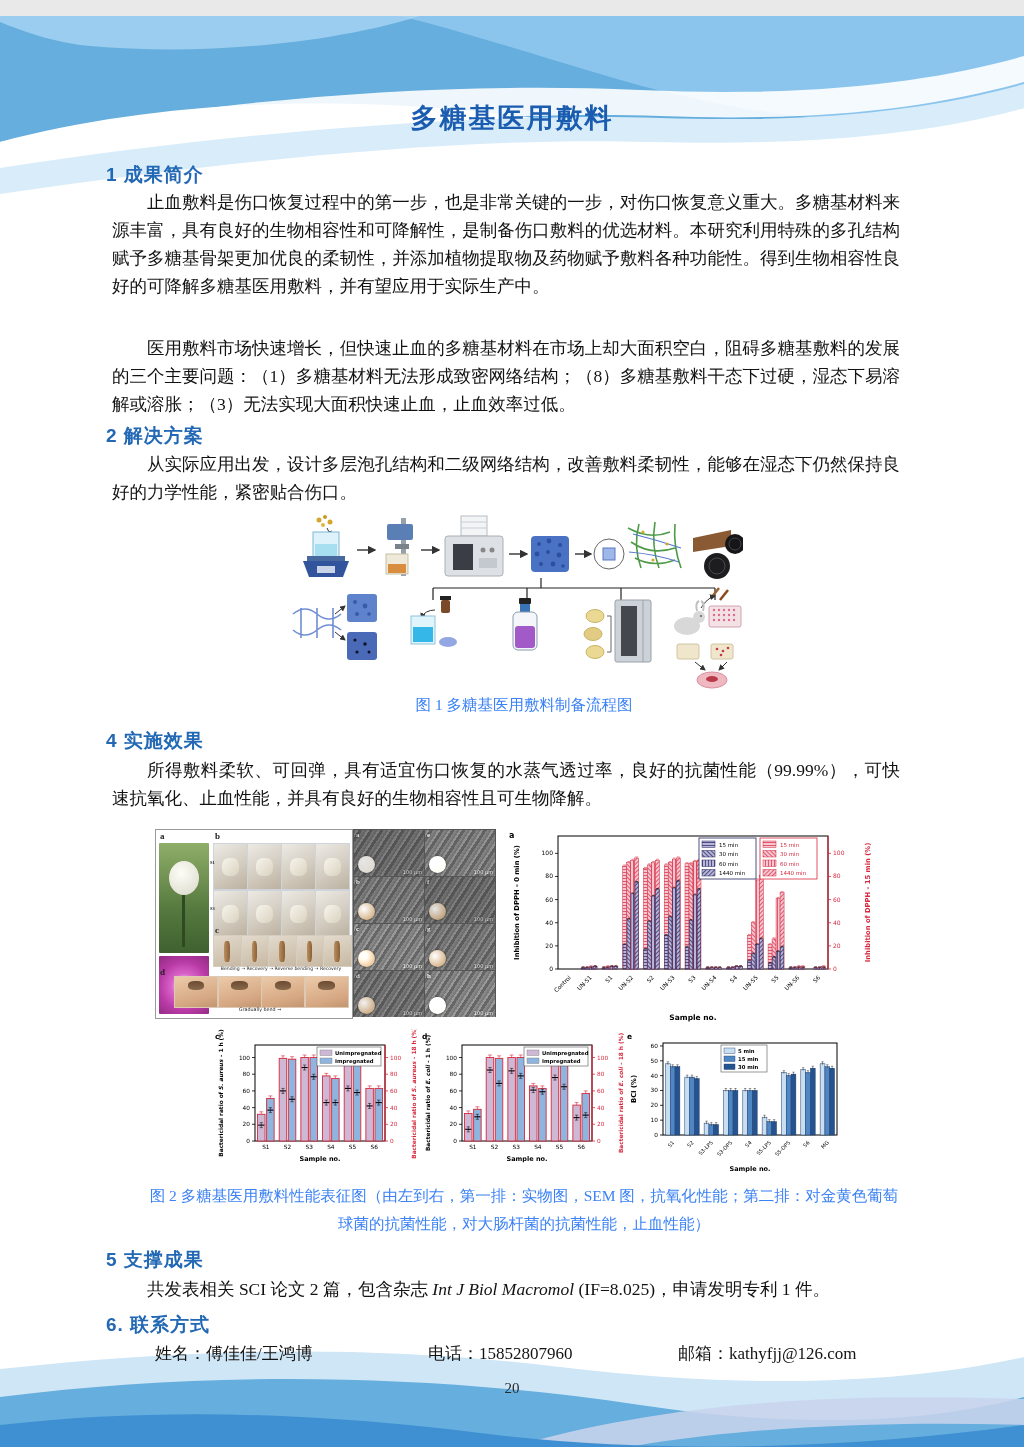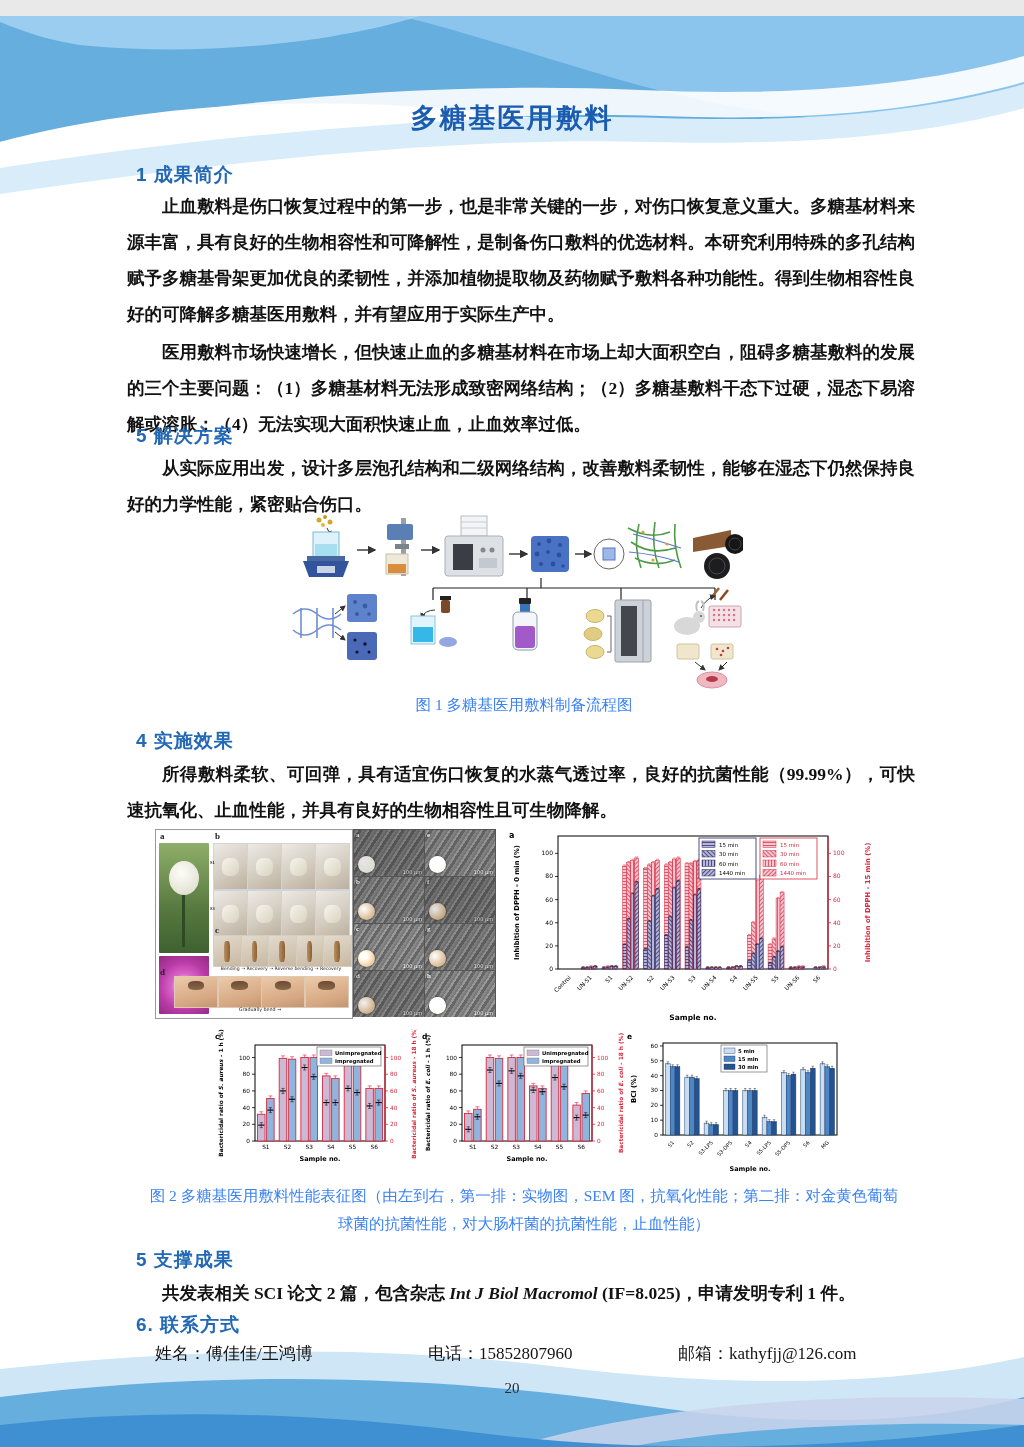--- a/index.html
+++ b/index.html
@@ -2,24 +2,24 @@
 <html><head>
 <meta charset="utf-8">
 <style>
   html,body{margin:0;padding:0;background:#e9e9e9;}
   #page{position:relative;width:1024px;height:1447px;background:#ffffff;overflow:hidden;margin:16px auto;
         font-family:"Liberation Serif",serif;color:#111;}
   .wave{position:absolute;left:0;width:1024px;z-index:0;}
   .z{position:absolute;z-index:2;}
   #title{top:84px;left:0;width:1024px;text-align:center;font-family:"Liberation Sans",sans-serif;
          font-weight:bold;font-size:27px;letter-spacing:2px;color:#1a5cb0;}
-  .sec-h{left:136px;width:790px;font-family:"Liberation Sans",sans-serif;font-weight:bold;
+  .sec-h{left:106px;width:790px;font-family:"Liberation Sans",sans-serif;font-weight:bold;
          font-size:19px;color:#2268b4;letter-spacing:1px;}
-  .para{left:127px;width:788px;font-size:17.5px;line-height:36px;text-align:justify;
-        text-indent:2em;color:#121212;font-weight:bold;}
+  .para{left:112px;width:788px;font-size:17.5px;line-height:28px;text-align:justify;
+        text-indent:2em;color:#121212;}
   .cap{left:12px;width:1024px;text-align:center;font-size:15.5px;color:#3b82f6;}
   .contact-item{position:absolute;font-size:17px;color:#131313;white-space:nowrap;}
   #pagenum{top:1364px;left:0;width:1024px;text-align:center;font-size:15px;color:#2a2a2a;}
   
   .panelbox{position:absolute;background:#fff;}
   .p-photo{border:1px solid #9a9a9a;}
   .tile{position:absolute;border-radius:1px;}
   .plab{position:absolute;font-family:"Liberation Serif",serif;font-weight:bold;font-size:9px;color:#222;z-index:3;}
   .pcap{position:absolute;font-size:5.5px;font-family:"DejaVu Sans",sans-serif;color:#222;text-align:center;white-space:nowrap;}
   .bgrid-tile{position:absolute;background:linear-gradient(150deg,#edeae5,#d3ccc0 55%,#bcb1a0);border:0.5px solid #cfd4da;}
@@ -58,23 +58,23 @@
     <path d="M0,64 C220,36 440,42 640,72 C800,96 930,90 1024,64 V130 H0 Z" fill="#66aede"></path>
     <path d="M460,130 C620,76 790,58 1024,66 V92 C840,86 660,100 560,130 Z" fill="#c8d4ec" opacity="0.88"></path>
     <path d="M0,92 C160,74 320,80 480,100 C660,122 850,116 1024,92 V130 H0 Z" fill="#3f90d2"></path>
   </svg>
 
   <div id="title" class="z">多糖基医用敷料</div>
 
   <div class="z sec-h" style="top:146px">1 成果简介</div>
   <div class="z para" style="top:172px">止血敷料是伤口恢复过程中的第一步，也是非常关键的一步，对伤口恢复意义重大。多糖基材料来源丰富，具有良好的生物相容性和可降解性，是制备伤口敷料的优选材料。本研究利用特殊的多孔结构赋予多糖基骨架更加优良的柔韧性，并添加植物提取物及药物赋予敷料各种功能性。得到生物相容性良好的可降解多糖基医用敷料，并有望应用于实际生产中。</div>
 
-  <div class="z para" style="top:318px">医用敷料市场快速增长，但快速止血的多糖基材料在市场上却大面积空白，阻碍多糖基敷料的发展的三个主要问题：（1）多糖基材料无法形成致密网络结构；（2）多糖基敷料干态下过硬，湿态下易溶解或溶胀；（4）无法实现大面积快速止血，止血效率过低。</div>
-
-  <div class="z sec-h" style="top:407px">5 解决方案</div>
+  <div class="z para" style="top:318px">医用敷料市场快速增长，但快速止血的多糖基材料在市场上却大面积空白，阻碍多糖基敷料的发展的三个主要问题：（1）多糖基材料无法形成致密网络结构；（8）多糖基敷料干态下过硬，湿态下易溶解或溶胀；（3）无法实现大面积快速止血，止血效率过低。</div>
+
+  <div class="z sec-h" style="top:407px">2 解决方案</div>
   <div class="z para" style="top:434px">从实际应用出发，设计多层泡孔结构和二级网络结构，改善敷料柔韧性，能够在湿态下仍然保持良好的力学性能，紧密贴合伤口。</div>
 
   <svg class="z" style="top:498px;left:283px" width="460" height="178" viewBox="0 0 460 178">
     <defs>
       <marker id="ah" markerWidth="6" markerHeight="6" refX="5" refY="3" orient="auto">
         <path d="M0,0 L6,3 L0,6 Z" fill="#333"></path>
       </marker>
     </defs>
 
     <g>

